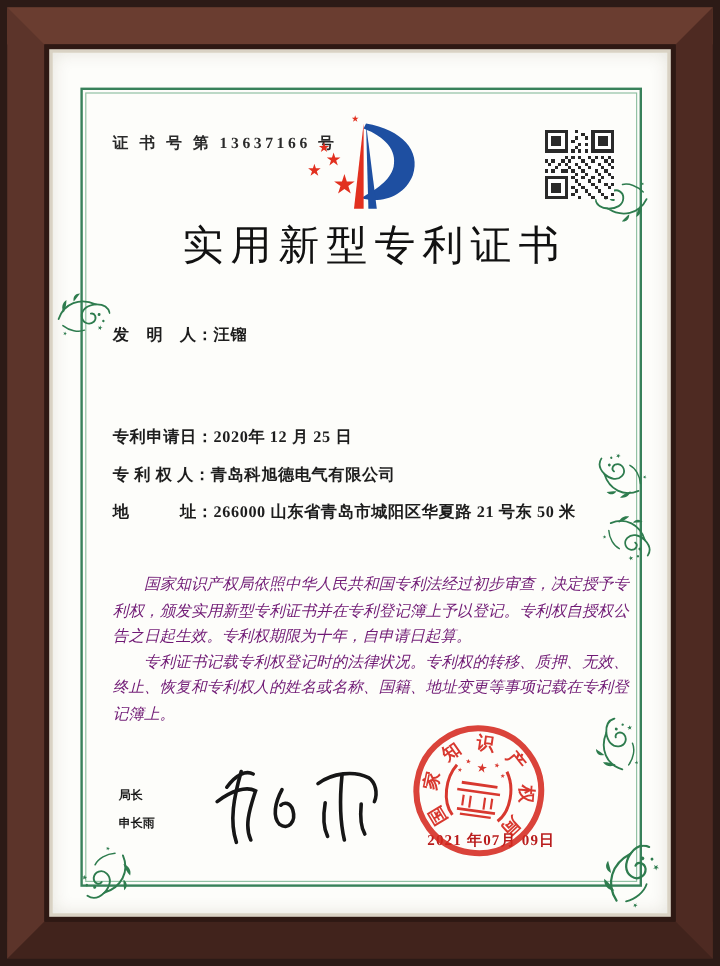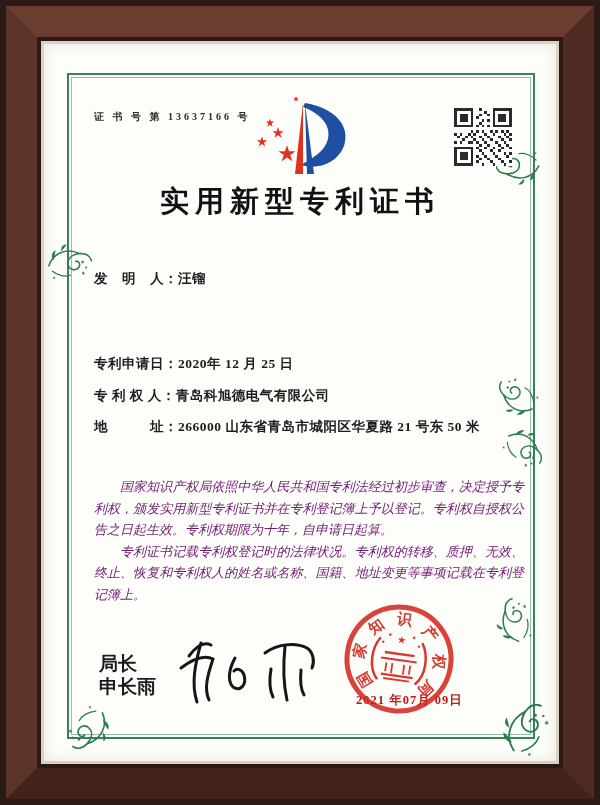--- a/index.html
+++ b/index.html
@@ -11,38 +11,38 @@
     border-right-color:#4e2a22;border-bottom-color:#41231c;}
   .frame-lip{position:absolute;inset:37px;background:#2e1813;}
   .frame-line{position:absolute;inset:41px;background:#d9d2c4;}
   .page{position:absolute;left:44px;top:44px;width:512px;height:717px;background:#fdfdfa;
         box-shadow:inset 0 0 14px rgba(60,40,20,.12);}
   
   .gborder{position:absolute;left:23px;top:29px;width:464px;height:662px;
            border:2px solid #38815a;}
   .gborder-inner{position:absolute;inset:2px;border:1px solid #92c1a4;}
   .orn{position:absolute;}
-  .cert-no{position:absolute;left:50px;top:66px;font-size:10px;font-weight:bold;
+  .cert-no{position:absolute;left:50px;top:66px;font-size:13px;font-weight:bold;
            letter-spacing:3px;color:#2a2a2a;}
   .logo{position:absolute;left:193px;top:50px;}
   .qr{position:absolute;left:410px;top:64px;}
-  .title{position:absolute;left:0;top:138px;width:100%;text-align:center;
-         font-size:29px;font-weight:bold;letter-spacing:6px;color:#111;}
+  .title{position:absolute;left:12px;top:138px;width:100%;text-align:center;
+         font-size:34px;font-weight:normal;letter-spacing:6px;color:#111;}
   .field{position:absolute;left:50px;right:24px;font-size:13.5px;font-weight:bold;
          color:#1d1d1d;letter-spacing:.5px;white-space:nowrap;}
   .r1{top:205px;} .r2{top:226px;} .r3{top:280px;} .r4{top:311px;}
   .r5{top:343px;} .r6{top:374px;} .r7{top:407px;}
   .grant-pair{display:inline-block;}
   .grant-right{position:absolute;left:225px;top:0;}
   .paras{position:absolute;left:50px;right:32px;top:432px;font-size:13px;line-height:21.5px;
          color:#701a75;font-style:italic;}
   .paras p{margin:0;text-indent:2em;text-align:justify;}
   .signatory{position:absolute;left:55px;top:608px;
              font-family:"Liberation Sans","DejaVu Sans",sans-serif;
-             font-weight:bold;font-size:19px;color:#1c1c1c;line-height:23px;}
+             font-weight:bold;font-size:10px;color:#1c1c1c;line-height:23px;}
   .signature{position:absolute;left:125px;top:592px;}
   .seal-date{position:absolute;left:312px;top:648px;font-size:12.5px;font-weight:bold;
              color:#b91c1c;letter-spacing:1px;white-space:nowrap;}
   .seal{position:absolute;left:295px;top:555px;opacity:.92;}
   .hidden-defs{position:absolute;width:0;height:0;overflow:hidden;}
 </style>
 </head>
 <body>
 
 <svg class="hidden-defs" aria-hidden="true">

